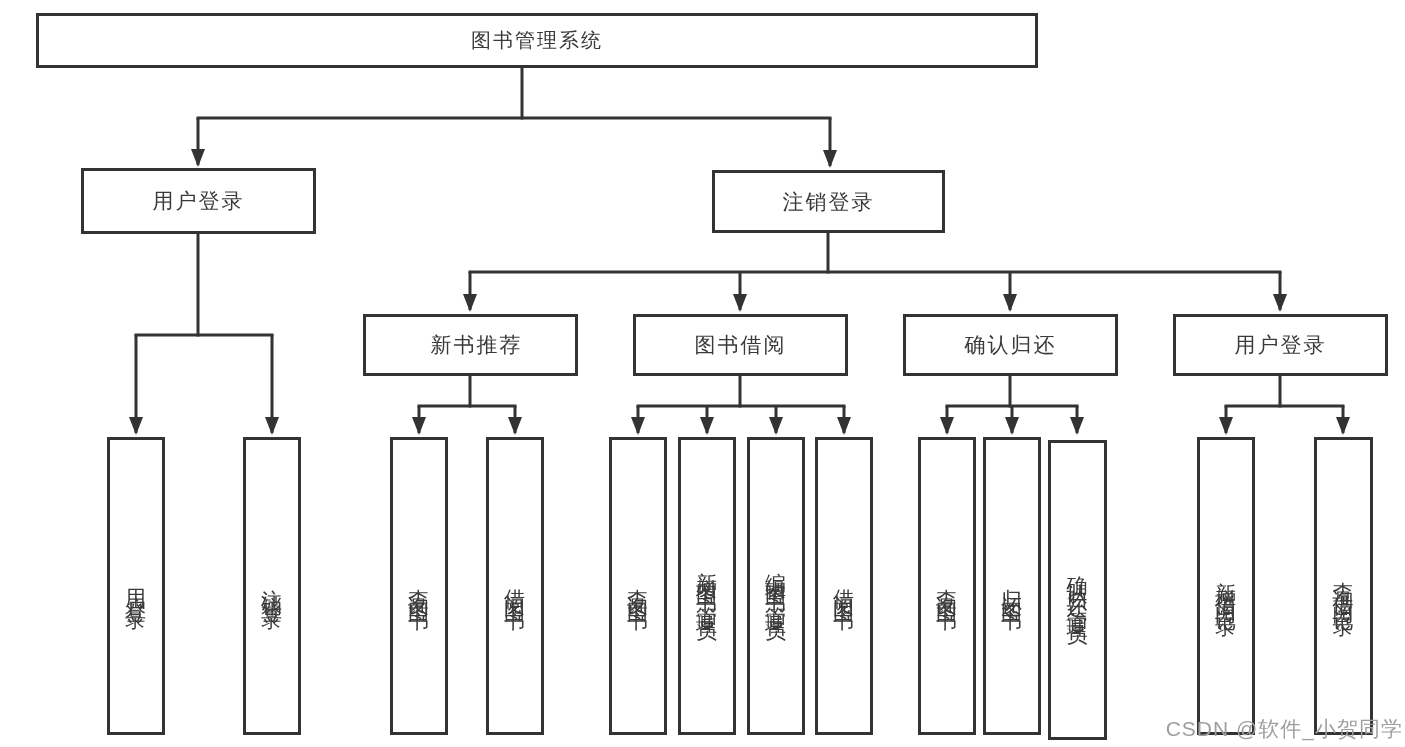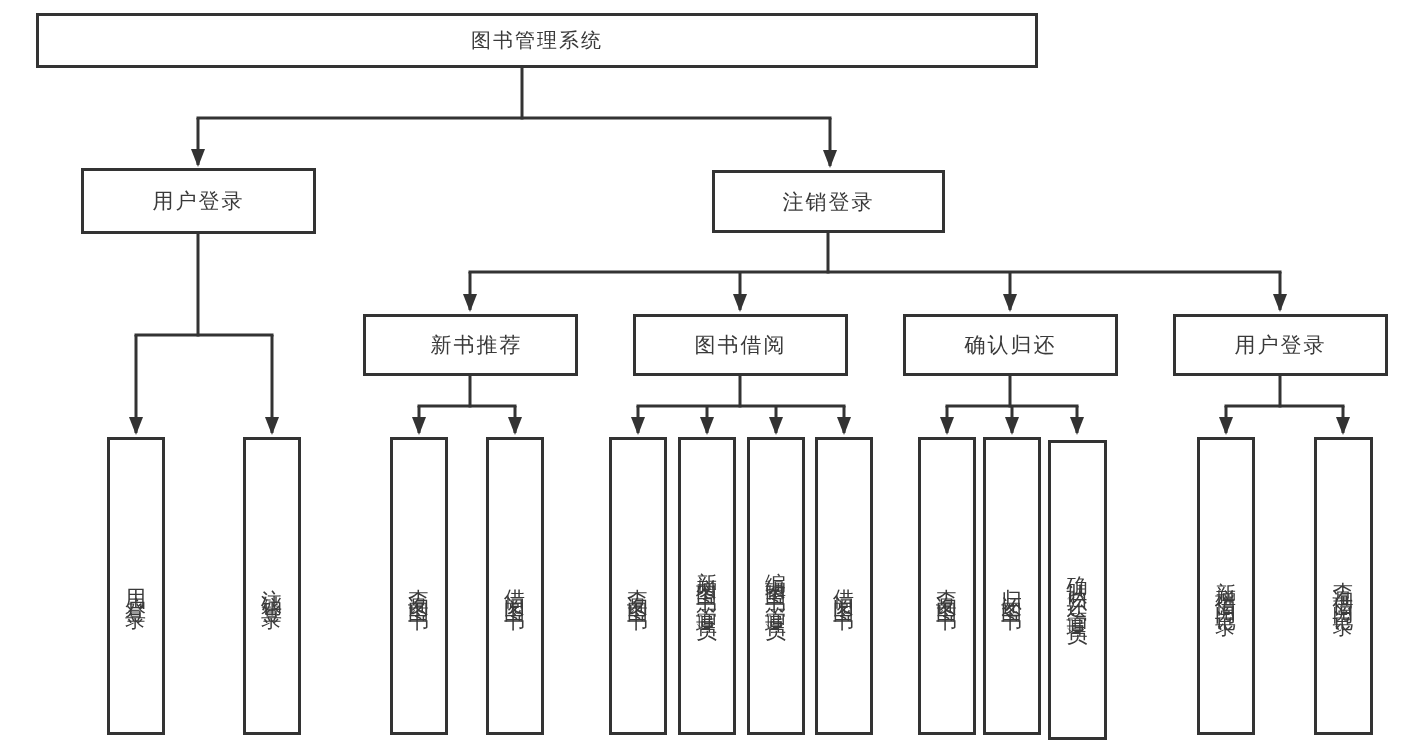--- a/index.html
+++ b/index.html
@@ -151,14 +151,15 @@
     <span class="vtext">确认归还（管理员）</span>
   </div>
 
   <div class="node node-leaf" style="left:1197px; top:437px; width:58px; height:298px;">
     <span class="vtext">新增借阅记录</span>
   </div>
   <div class="node node-leaf" style="left:1314px; top:437px; width:59px; height:298px;">
     <span class="vtext">查询借阅记录</span>
   </div>
 
+  <div id="watermark">CSDN @软件_小贺同学</div>
 
 </div>
 
 </body></html>

